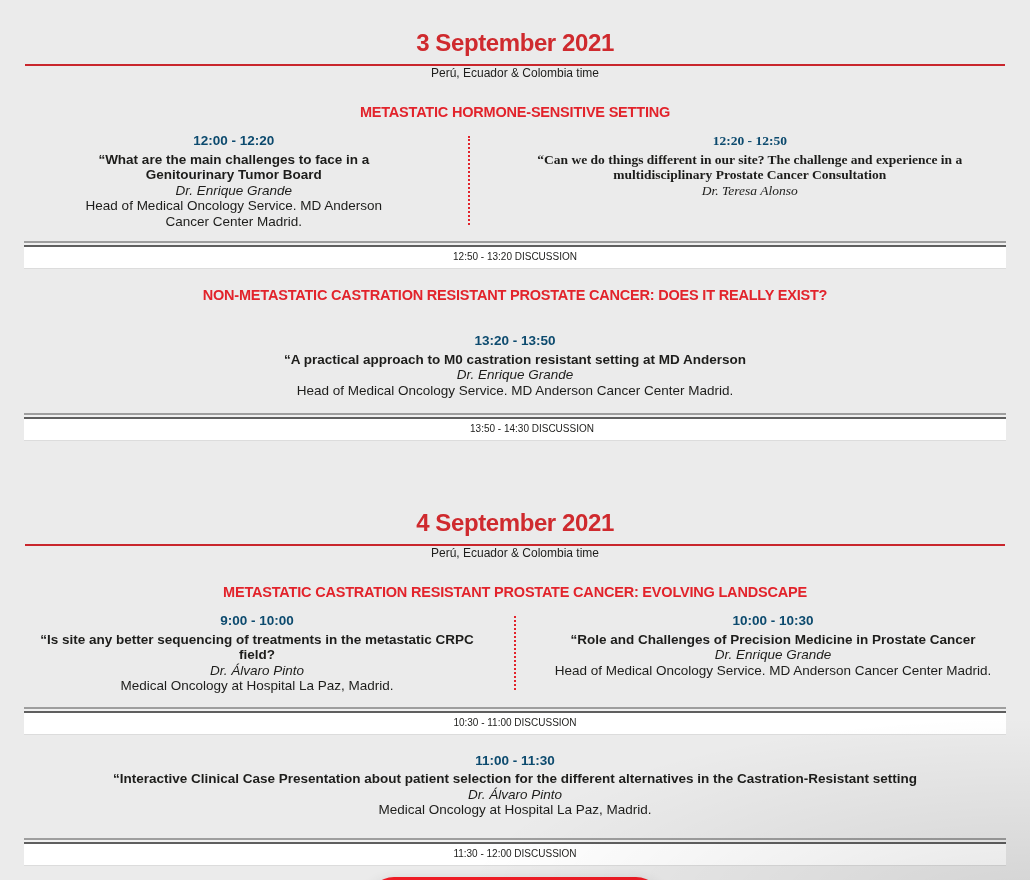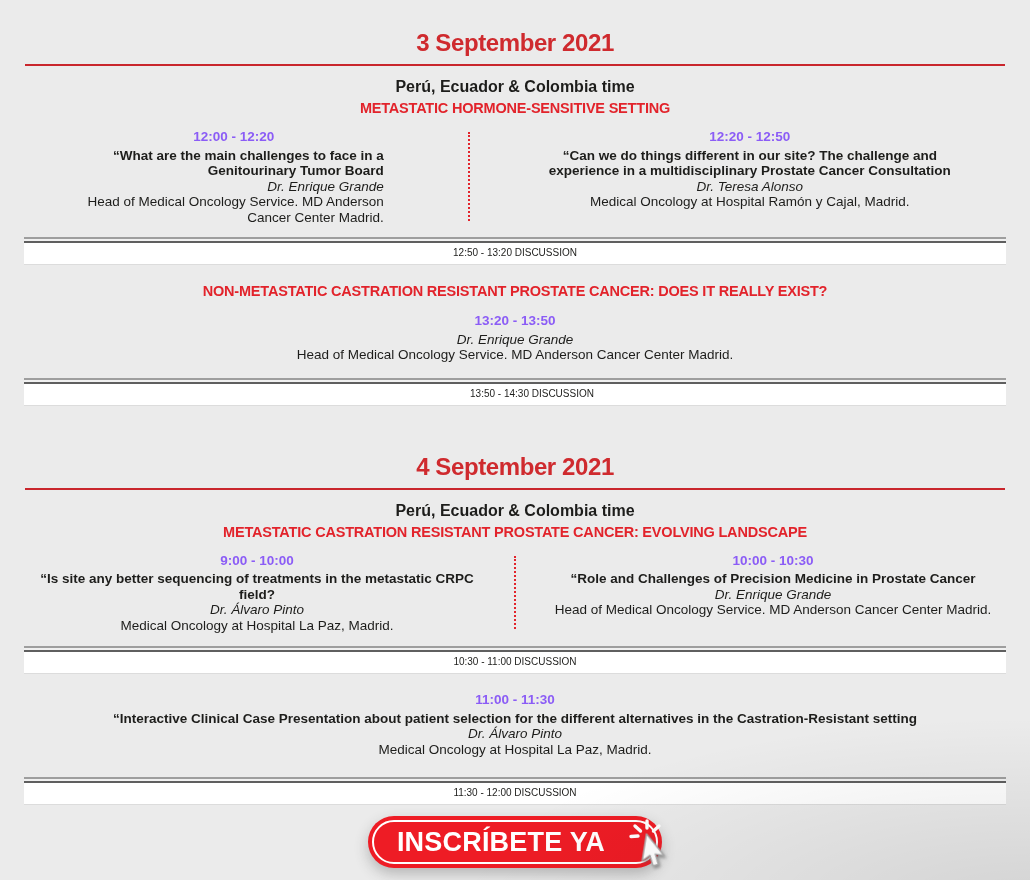--- a/index.html
+++ b/index.html
@@ -21,65 +21,64 @@
   }
 
   .date-title {
     padding-top: 29px;
     text-align: center;
     font-size: 24px;
     font-weight: bold;
     letter-spacing: -0.4px;
     color: #cf2a2e;
   }
-  .date-title.day2 { padding-top: 47px; }
+  .date-title.day2 { padding-top: 68px; }
 
   .red-rule {
     height: 2px;
     background: #c9262c;
     margin: 7px 25px 0 25px;
   }
 
   .timezone {
-    margin-top: 12px;
-    text-align: center;
-    font-size: 16px;
-    font-weight: bold;
+    text-align: center;
+    font-size: 12px;
+    font-weight: normal;
     color: #1d1d1b;
   }
 
   .section-title {
-    margin-top: 4px;
+    margin-top: 24px;
     text-align: center;
     font-size: 14.5px;
     font-weight: bold;
     letter-spacing: -0.2px;
     color: #e2232b;
   }
 
   .talk { font-size: 13.5px; line-height: 15.5px; text-align: center; }
-  .talk-time { color: #8b5cf6; font-weight: bold; margin-bottom: 3px; }
+  .talk-time { color: #0c4a6e; font-weight: bold; margin-bottom: 3px; }
   .talk-title { font-weight: bold; }
   .talk-speaker { font-style: italic; }
 
   .talk-row { display: flex; margin-top: 13px; align-items: stretch; }
   .talk-row .col { flex: 1 1 50%; }
   .row-day1 .col-left  { flex: 0 0 45.4%; }
-  .row-day1 .col-right { flex: 1 1 auto; }
+  .row-day1 .col-right { flex: 1 1 auto; font-family: Liberation Serif, serif; }
   .col-inner { margin: 0 auto; }
-  .w300 { max-width: 300px; text-align: right; }
+  .w300 { max-width: 300px; }
   .w445 { max-width: 445px; }
   .w470 { max-width: 470px; }
   .col-divider {
     width: 0;
     border-left: 2px dotted #e2232b;
     margin: 3px 0 4px 0;
   }
 
-  .single-talk { margin-top: 14px; }
+  .single-talk { margin-top: 30px; }
   .single-talk .talk-time { margin-top: 0; }
   .mt18 { margin-top: 18px; }
 
   .discussion-bar {
     margin: 12px 24px 0 24px;
     text-align: center;
     font-size: 10px;
     color: #1d1d1b;
     padding: 10px 0 6px 0;
     background: linear-gradient(to bottom,
@@ -152,31 +151,31 @@
         <div class="talk-speaker">Dr. Enrique Grande</div>
         <div class="talk-aff">Head of Medical Oncology Service. MD Anderson Cancer Center Madrid.</div>
       </div>
     </div>
     <div class="col-divider"></div>
     <div class="col col-right talk">
       <div class="talk-time">12:20 - 12:50</div>
       <div class="col-inner w445">
         <div class="talk-title">“Can we do things different in our site? The challenge and experience in a multidisciplinary Prostate Cancer Consultation</div>
         <div class="talk-speaker">Dr. Teresa Alonso</div>
-        <div class="talk-aff">Medical Oncology at Hospital Ramón y Cajal, Madrid.</div>
       </div>
     </div>
   </div>
 
   <div class="discussion-bar">12:50 - 13:20 DISCUSSION</div>
 
   <div class="section-title mt18">NON-METASTATIC CASTRATION RESISTANT PROSTATE CANCER: DOES IT REALLY EXIST?</div>
 
   <div class="single-talk talk">
     <div class="talk-time">13:20 - 13:50</div>
+    <div class="talk-title">“A practical approach to M0 castration resistant setting at MD Anderson</div>
     <div class="talk-speaker">Dr. Enrique Grande</div>
     <div class="talk-aff">Head of Medical Oncology Service. MD Anderson Cancer Center Madrid.</div>
   </div>
 
   <div class="discussion-bar mt15">13:50 - 14:30 DISCUSSION</div>
 </div>
 
 <div>
   <div class="date-title day2">4 September 2021</div>
   <div class="red-rule"></div>

